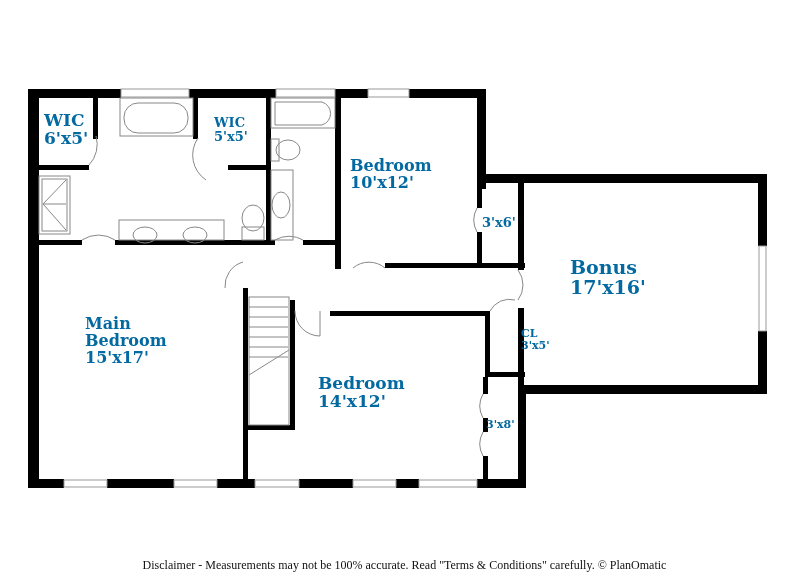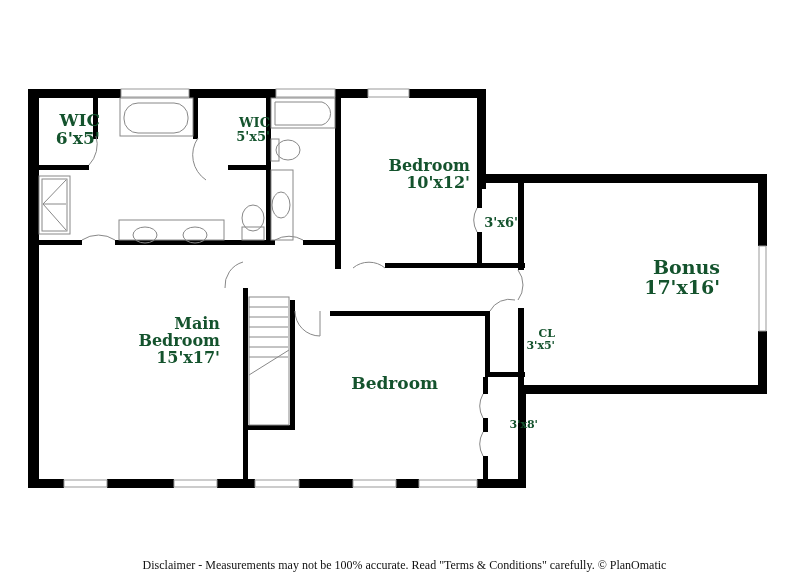--- a/index.html
+++ b/index.html
@@ -1,18 +1,18 @@
 <!DOCTYPE html>
 <html><head>
 <meta charset="utf-8">
 <style>
   html, body { margin:0; padding:0; background:#ffffff; }
   body { width:809px; height:588px; position:relative; overflow:hidden; font-family:"DejaVu Serif", serif; }
   #plan { position:absolute; left:0; top:0; }
-  .lbl { position:absolute; text-align:right; color:#14532d; font-weight:bold; font-family:"DejaVu Serif", serif; line-height:1.05; }
+  .lbl { position:absolute; text-align:left; color:#0369a1; font-weight:bold; font-family:"DejaVu Serif", serif; line-height:1.05; }
   .lbl span { display:block; }
   #disclaimer { position:absolute; left:0; width:809px; top:546px; text-align:center; font-size:12px; color:#111; font-family:"Liberation Serif", serif;margin-top:12px; }
 </style>
 </head>
 <body>
 
 <svg id="plan" width="809" height="588" viewBox="0 0 809 588" xmlns="http://www.w3.org/2000/svg">
   <g fill="#000">
 
     <rect x="28" y="89" width="11" height="399"></rect>
@@ -155,18 +155,19 @@
   <span>Main</span>
   <span>Bedroom</span>
   <span>15'x17'</span>
 </div>
 <div class="lbl" style="left:486px; top:328px; width:34px; font-size:11px;margin-left:35px;">
   <span>CL</span>
   <span>3'x5'</span>
 </div>
 <div class="lbl" style="left:318px; top:375px; width:120px; font-size:17px;">
   <span>Bedroom</span>
+  <span>14'x12'</span>
 </div>
-<div class="lbl" style="left:502px; top:419px; width:36px; font-size:11px;">
+<div class="lbl" style="left:486px; top:419px; width:36px; font-size:11px;">
   <span>3'x8'</span>
 </div>
 
 <div id="disclaimer">Disclaimer - Measurements may not be 100% accurate. Read "Terms &amp; Conditions" carefully. © PlanOmatic</div>
 
 </body></html>

